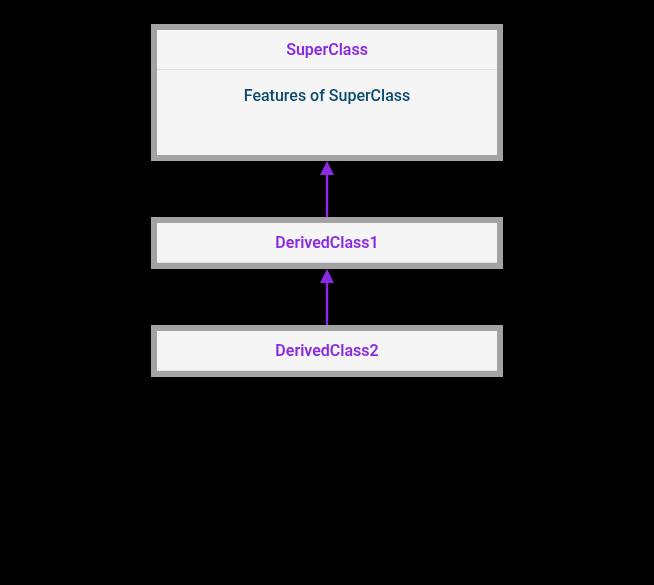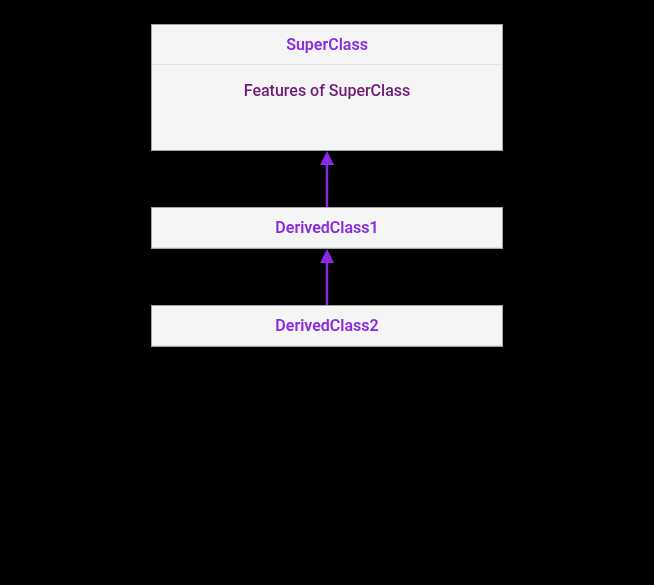--- a/index.html
+++ b/index.html
@@ -8,36 +8,36 @@
       width: 654px;
       height: 585px;
       font-family: -apple-system, BlinkMacSystemFont, "Segoe UI", Roboto, sans-serif;
       display: flex;
       flex-direction: column;
       align-items: center;
       padding-top: 24px;
     }
     .class-box {
       background: #f5f5f5;
-      border: 1px solid #a3a3a3;
+      border: 6px solid #a3a3a3;
       width: 352px;
     }
     .class-header {
       text-align: center;
       padding: 10px 0;
       border-bottom: 1px solid #d8e4ec;
       font-weight: 600;
       font-size: 16px;
       color: #8a2be2;
     }
     .class-body {
       padding: 14px 18px 14px 18px;
       min-height: 85px;
       font-size: 16px;
-      color: #701a75;
+      color: #0c4a6e;
       font-weight: 500;
       line-height: 1.5;
     }
     .box1 .class-body { text-align: center; padding-top: 14px; }
     .box2 .class-body { text-align: center; padding-top: 14px; }
     .box3 .class-body { text-align: left; padding: 12px 18px; }
     .arrow-container {
       height: 56px;
       display: flex;
       align-items: center;

